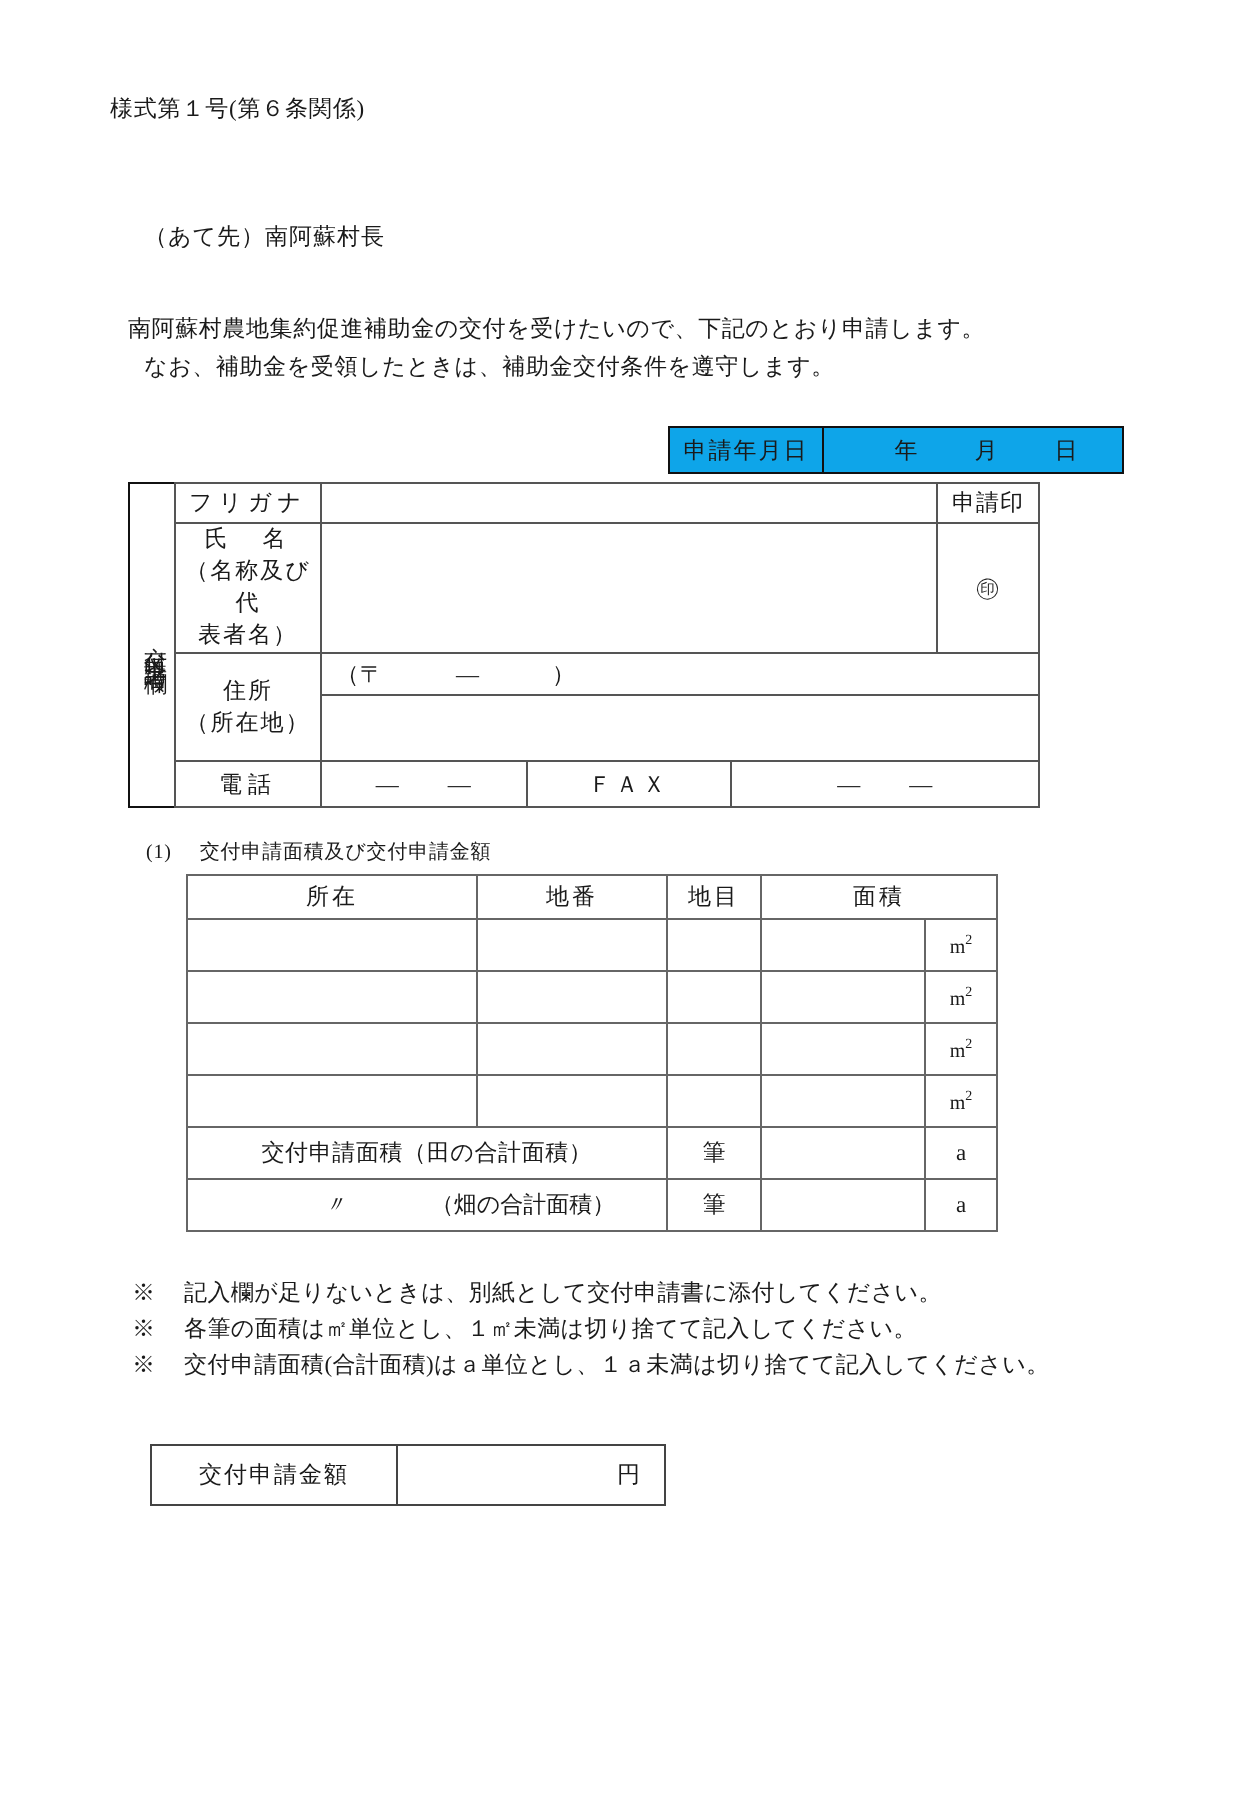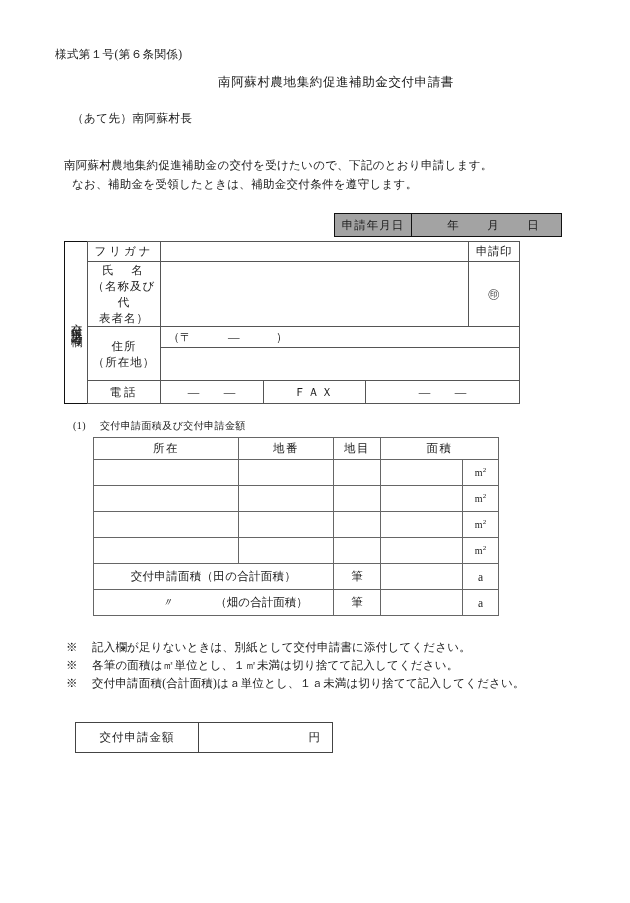--- a/index.html
+++ b/index.html
@@ -79,21 +79,21 @@
   }
 
   
   .date-box {
     position: absolute;
     left: 334px;
     top: 213px;
     width: 228px;
     border: 1.6px solid #111;
     box-sizing: border-box;
-    background: #a3a3a3;
+    background: #0ea5e9;
     z-index: 3;
   }
   .date-box table { width: 100%; }
   .date-box td { height: 22px; border: none; }
   .date-cell-label {
     width: 76px;
     border-right: 1.2px solid #111 !important;
     letter-spacing: 1px;
   }
   .date-cell-value {
@@ -246,21 +246,20 @@
   .amt-label { width: 122px; letter-spacing: 1px; }
   .amt-value { text-align: right; padding-right: 12px; }
 </style>
 </head>
 <body>
 
 <div class="page">
 
   <div class="form-no">様式第１号(第６条関係)</div>
 
-  <div class="doc-title">南阿蘇村農地集約促進補助金交付申請書</div>
 
   <div class="addressee">（あて先）南阿蘇村長</div>
 
   <div class="body-para">
     <div>南阿蘇村農地集約促進補助金の交付を受けたいので、下記のとおり申請します。</div>
     <div class="l2">なお、補助金を受領したときは、補助金交付条件を遵守します。</div>
   </div>
 
   <div class="date-box">
     <table>

